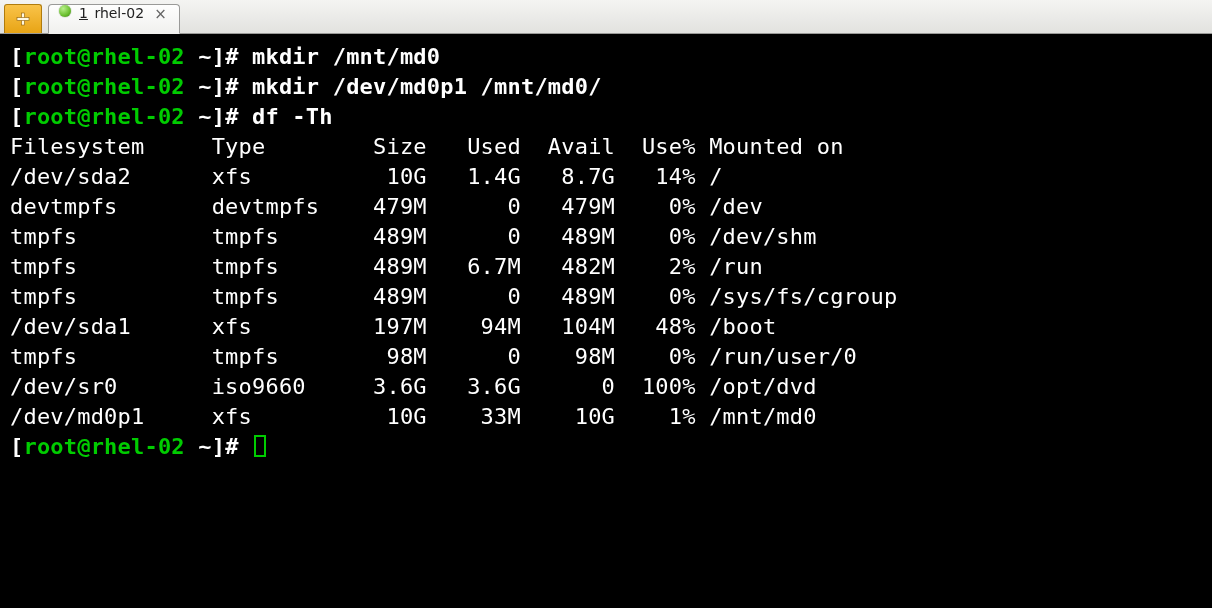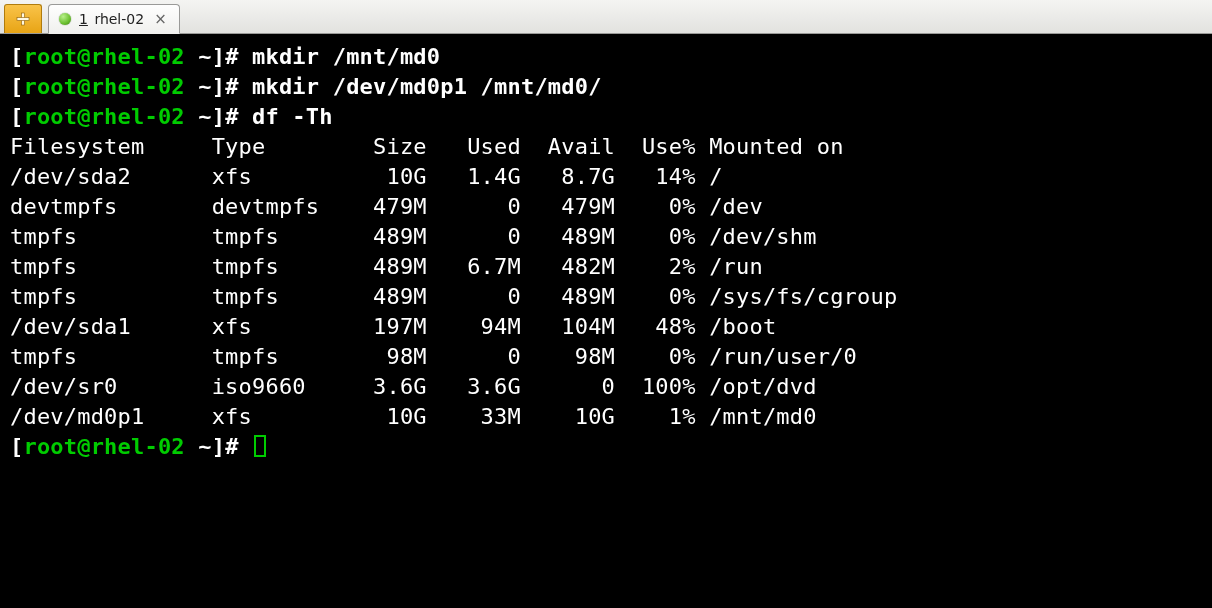--- a/index.html
+++ b/index.html
@@ -26,28 +26,28 @@
       background: linear-gradient(to bottom, #f9c349 0%, #e8a415 100%);
       border: 1px solid #b07c0d;
       border-bottom: none;
       margin-top: 4px;
       margin-right: 6px;
       border-radius: 3px 3px 0 0;
     }
     .newtab-btn svg { width: 16px; height: 16px; }
     .tab {
       display: flex;
-      align-items: center;
+      align-items: flex-start;
       background: linear-gradient(to bottom, #fefefe 0%, #f0f0ee 100%);
       border: 1px solid #9a9a98;
       border-bottom: 1px solid #f0f0ee;
       margin-top: 4px;
       margin-bottom: -1px;
       border-radius: 4px 4px 0 0;
-      padding: 8px 10px;
+      padding: 0 10px;
       gap: 8px;
       font-family: "DejaVu Sans", "Segoe UI", Arial, sans-serif;
       font-size: 14px;
       color: #222;
     }
     .status-dot {
       width: 12px; height: 12px;
       border-radius: 50%;
       background: radial-gradient(circle at 35% 30%, #b8f08a, #6abf2e 60%, #3a7a12);
       box-shadow: 0 0 1px #2a5a0a;

